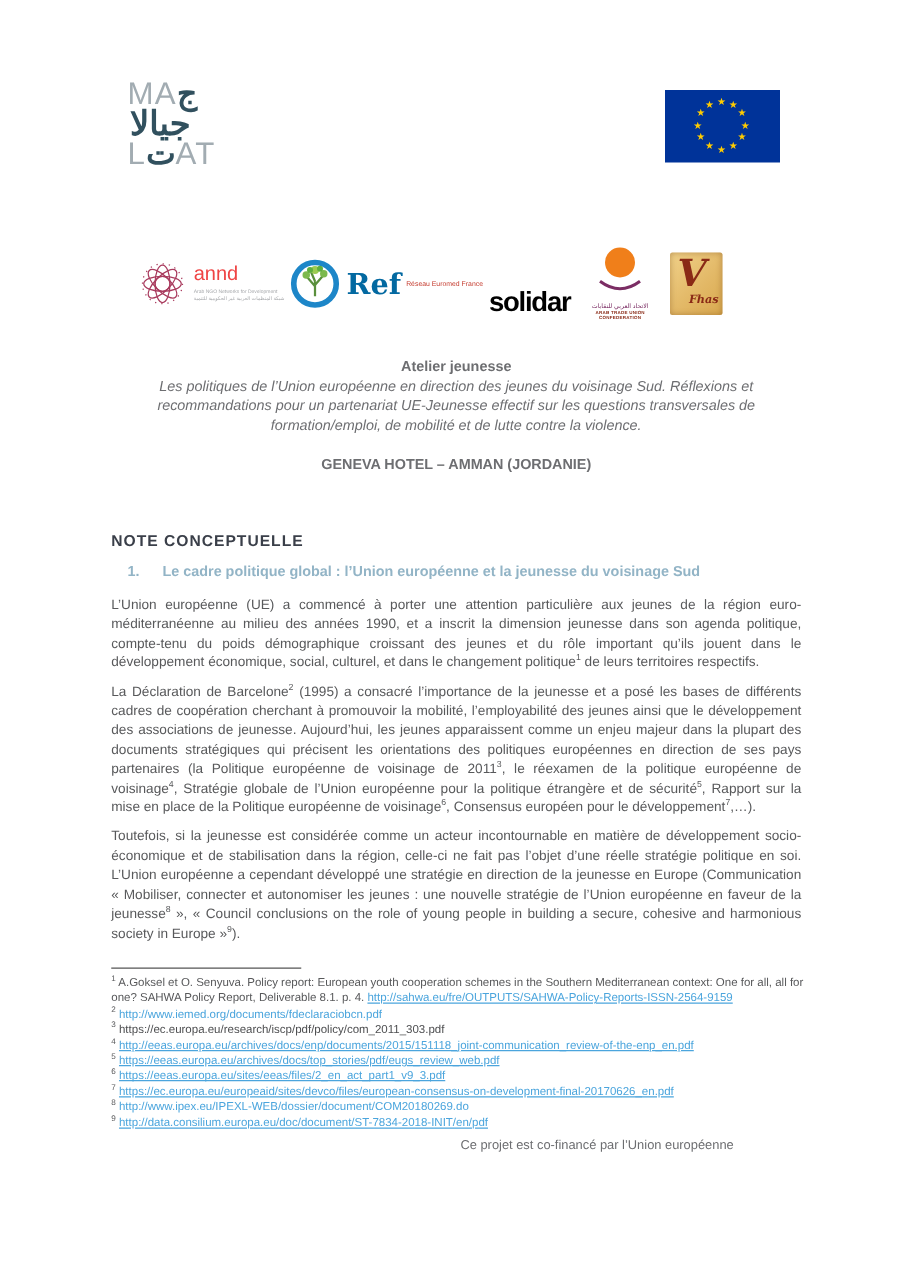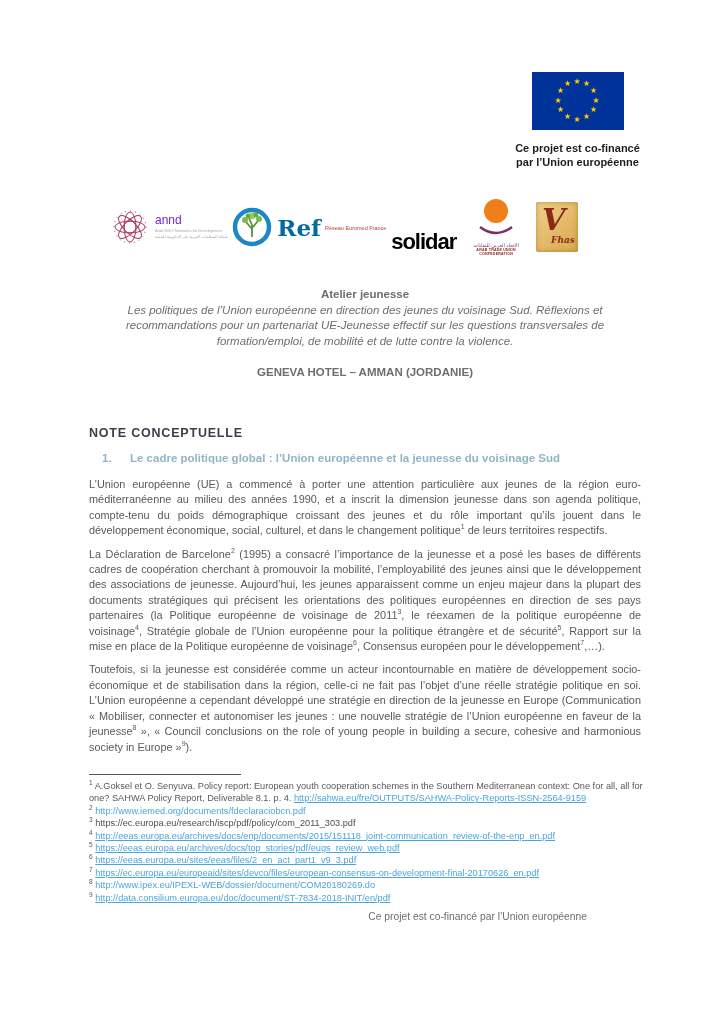--- a/index.html
+++ b/index.html
@@ -19,21 +19,21 @@
 
   .eu-block { position:absolute; left:505px; top:72px; width:145px; text-align:center; }
   .eu-flag { position:relative; width:92px; height:58px; margin:0 auto; background:#003399; }
   .eu-flag .star { position:absolute; font-size:8px; color:#FFCC00; line-height:1; }
   .eu-caption { margin-top:11px; font-size:11px; line-height:14px; font-weight:700; color:#1d1d1b; }
 
   
   .logos { position:absolute; left:110px; top:198px; width:468px; height:58px;
            display:flex; align-items:center; justify-content:space-between; }
   .annd { display:flex; align-items:center; gap:5px; }
-  .annd-name { font-size:12px; color:#6d28d9; line-height:1; }
+  .annd-name { font-size:16px; color:#ef4444; line-height:1; }
   .annd-sub { font-size:4px; color:#a7a9ac; line-height:1.4; margin-top:2px; }
   .tree-logo { width:40px; height:40px; }
   .ref { display:flex; align-items:flex-start; gap:4px; }
   .ref-script { font-family:"DejaVu Serif", serif; font-weight:700;
                 font-size:23px; color:#0369a1; line-height:1; }
   .ref-sub { font-size:5.5px; color:#c43b2e; margin-top:9px; white-space:nowrap; }
   .solidar { font-size:22px; font-weight:800; letter-spacing:-1px; color:#000; line-height:1;margin-top:29px; }
   .atuc { width:70px; text-align:center; }
   .atuc-circle { width:24px; height:24px; border-radius:50%; background:#F07F1A; margin:0 auto; }
   .atuc-arabic { font-size:5px; color:#7b2d64; margin-top:1px; }
@@ -76,40 +76,41 @@
 
   
   .footer { position:absolute; top:911px; left:89px; width:498px; text-align:right;
             font-size:10.3px; color:#6d6e71; }
 </style>
 </head>
 <body>
 
 <div class="page">
 
+  <div class="majalat">
+    <span class="row"><span class="mj-lt">MA</span><span class="mj-dk">ج</span></span>
+    <span class="row row2 mj-dk">جيالا</span>
+    <span class="row"><span class="mj-lt">L</span><span class="mj-dk">ت</span><span class="mj-lt">AT</span></span>
+  </div>
 
   <div class="eu-block">
     <div class="eu-flag">
         <span class="star" style="left: 42px; top: 5.5px;">★</span>
         <span class="star" style="left: 51.5px; top: 8.04552px;">★</span>
         <span class="star" style="left: 58.4545px; top: 15px;">★</span>
         <span class="star" style="left: 61px; top: 24.5px;">★</span>
         <span class="star" style="left: 58.4545px; top: 34px;">★</span>
         <span class="star" style="left: 51.5px; top: 40.9545px;">★</span>
         <span class="star" style="left: 42px; top: 43.5px;">★</span>
         <span class="star" style="left: 32.5px; top: 40.9545px;">★</span>
         <span class="star" style="left: 25.5455px; top: 34px;">★</span>
         <span class="star" style="left: 23px; top: 24.5px;">★</span>
         <span class="star" style="left: 25.5455px; top: 15px;">★</span>
         <span class="star" style="left: 32.5px; top: 8.04552px;">★</span>
       </div>
-    <div class="eu-caption">
-      <div>Ce projet est co-financé</div>
-      <div>par l’Union européenne</div>
-    </div>
   </div>
 
   <div class="logos">
     <div class="annd">
       <svg width="40" height="40" viewBox="0 0 40 40">
         <g stroke="#a93b5e" fill="none" stroke-width="1">
           <ellipse cx="20" cy="20" rx="6" ry="15"></ellipse>
           <ellipse cx="20" cy="20" rx="6" ry="15" transform="rotate(45 20 20)"></ellipse>
           <ellipse cx="20" cy="20" rx="6" ry="15" transform="rotate(90 20 20)"></ellipse>
           <ellipse cx="20" cy="20" rx="6" ry="15" transform="rotate(135 20 20)"></ellipse>

